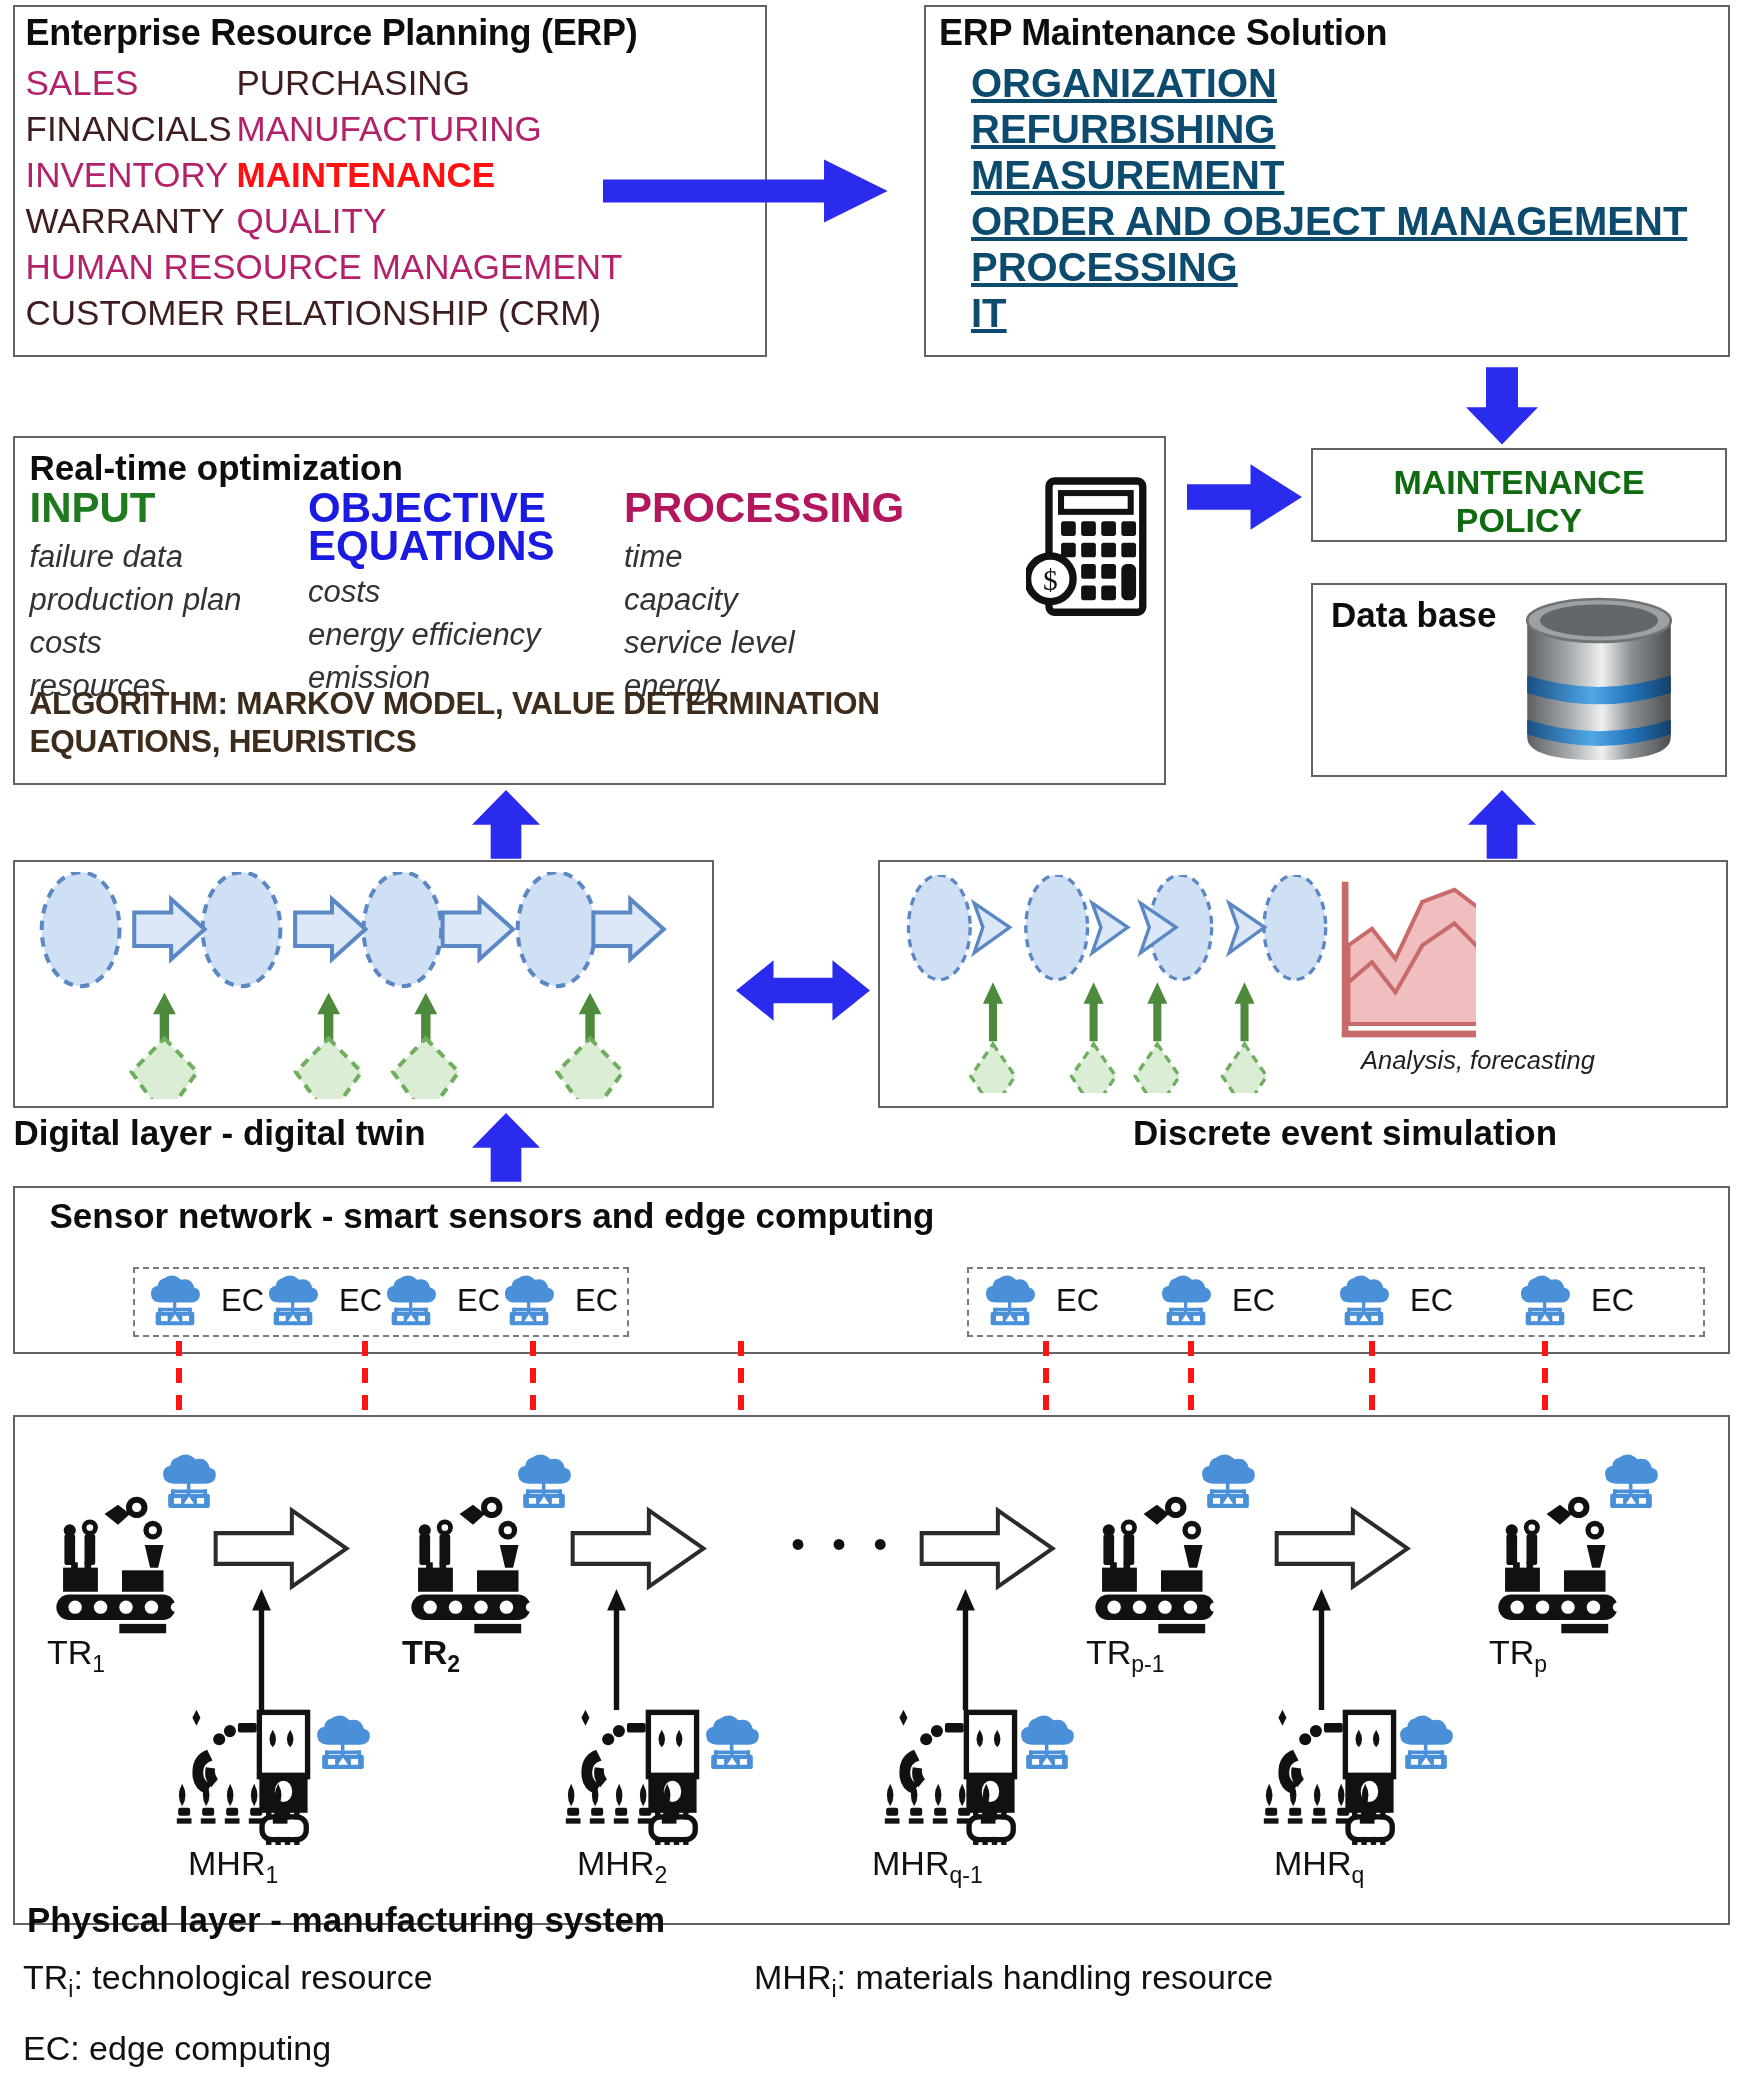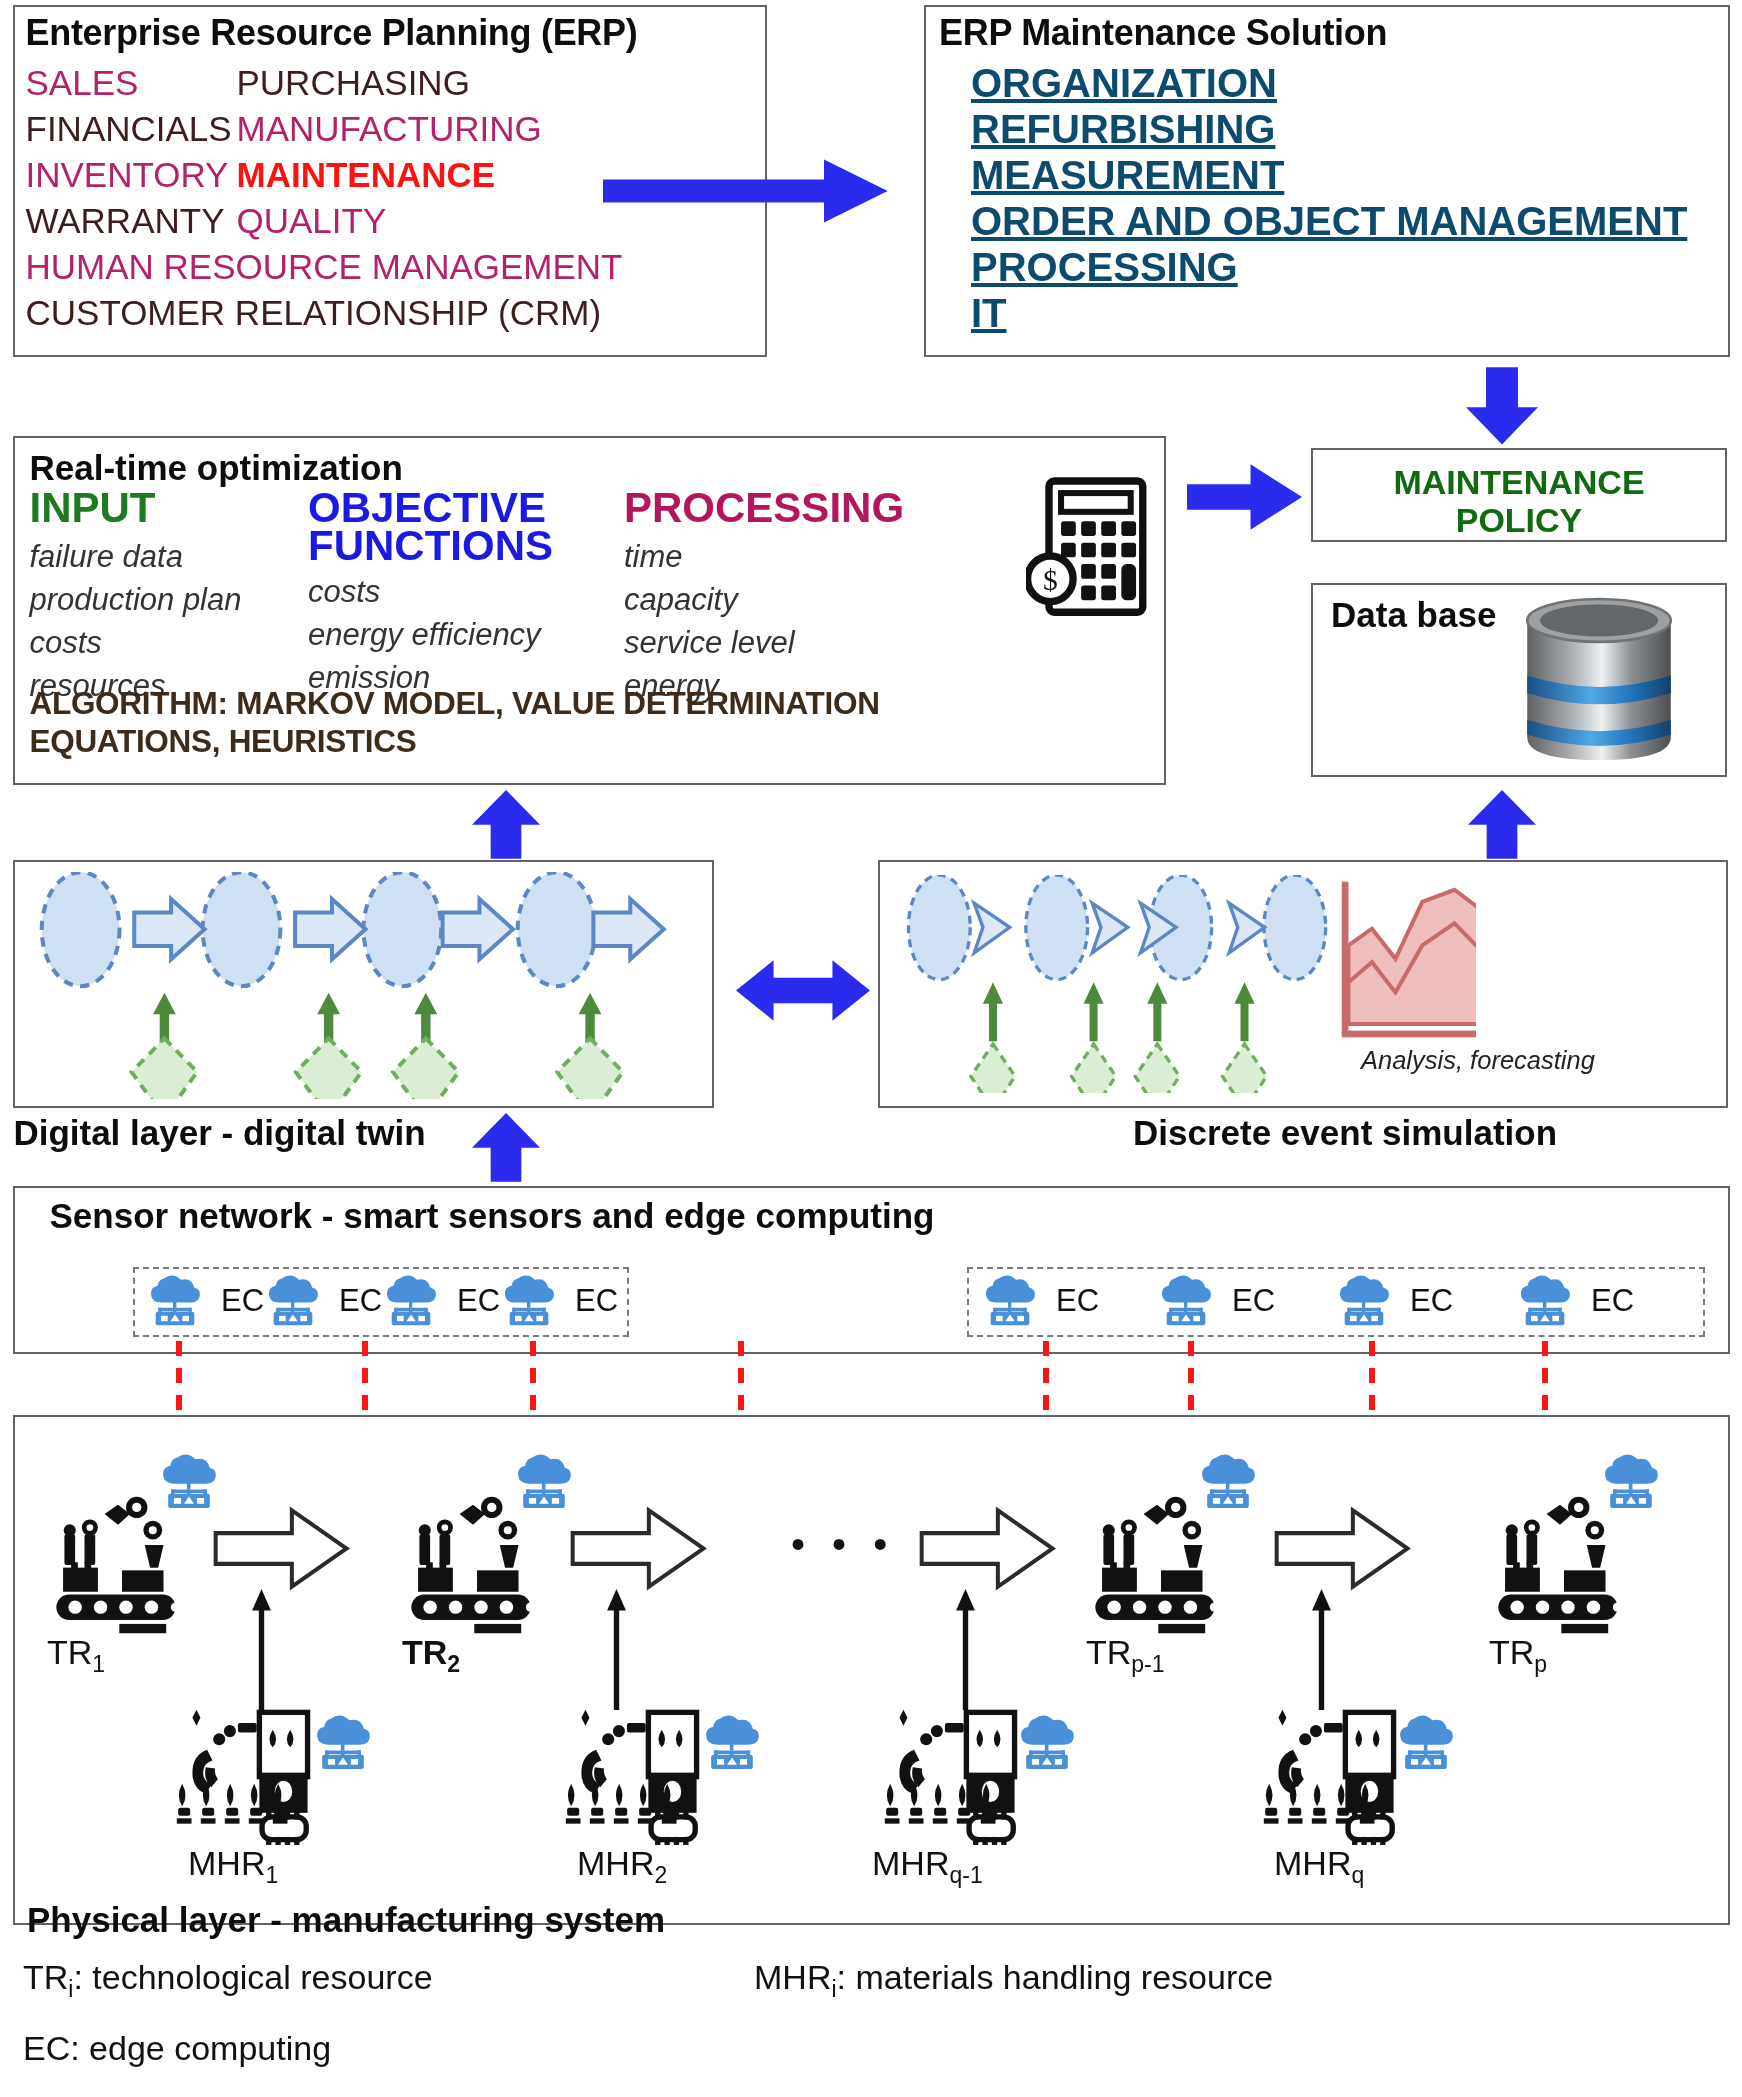--- a/index.html
+++ b/index.html
@@ -155,21 +155,21 @@
   <div class="colhead green">INPUT</div>
   <div style="height:8px"></div>
   <div class="colitem">failure data</div>
   <div class="colitem">production plan</div>
   <div class="colitem">costs</div>
   <div class="colitem">resources</div>
 </div>
 
 <div class="abs" id="rto-c2">
   <div class="colhead blue">OBJECTIVE</div>
-  <div class="colhead blue">FUNCTIONS</div>
+  <div class="colhead blue">EQUATIONS</div>
   <div style="height:5.4px"></div>
   <div class="colitem">costs</div>
   <div class="colitem">energy efficiency</div>
   <div class="colitem">emission</div>
 </div>
 
 <div class="abs" id="rto-c3">
   <div class="colhead crimson">PROCESSING</div>
   <div style="height:8px"></div>
   <div class="colitem">time</div>

